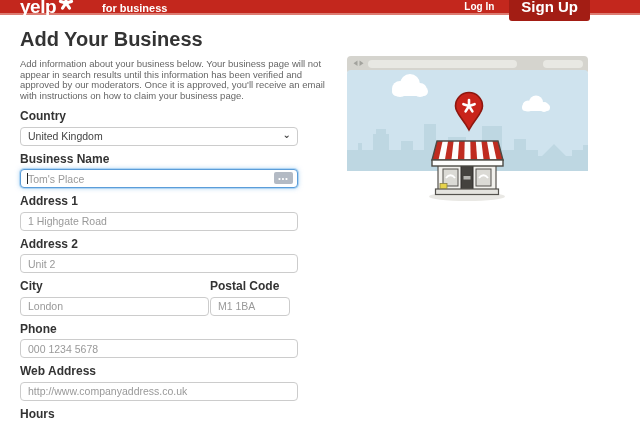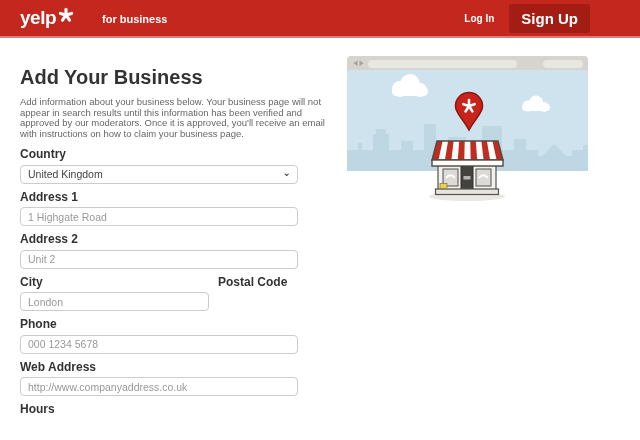--- a/index.html
+++ b/index.html
@@ -7,21 +7,21 @@
   body {
     position: relative;
     overflow: hidden;
     background: #ffffff;
     font-family: "Liberation Sans", "DejaVu Sans", sans-serif;
     color: #333;
   }
 
   
   .header {
-    height: 38px;
+    height: 15px;
     background: #c3271d;
     border-bottom: 2px solid #dc7c72;
     display: flex;
     align-items: center;
     justify-content: space-between;
     padding: 0 50px 0 20px;
   }
   .brand { display: flex; align-items: center; }
   .brand .logo-text {
     color: #fff;
@@ -51,21 +51,21 @@
     font-weight: bold;
     font-size: 15px;
     border: none;
     border-radius: 3px;
     padding: 6px 12px;
     cursor: pointer;
     font-family: inherit;
   }
 
   
-  .main { padding: 10px 0 0 20px; margin-top: 15px; }
+  .main { padding: 10px 0 0 20px; }
   h1.page-title {
     font-size: 20px;
     font-weight: bold;
     color: #333;
     margin: 3px 0 8px 0;
   }
   p.page-desc {
     font-size: 9.5px;
     line-height: 10.6px;
     color: #666;
@@ -132,21 +132,21 @@
     border-radius: 2px;
     color: #fff;
     font-size: 7px;
     font-weight: bold;
     letter-spacing: 1px;
     display: flex;
     align-items: center;
     justify-content: center;
     cursor: pointer;
   }
-  .city-row { display: flex; gap: 9px; width: 278px; margin-bottom: 7px; }
+  .city-row { display: flex; gap: 1px; width: 278px; margin-bottom: 7px; }
   .city-col { width: 189px; }
   .postal-col { width: 80px; }
   .city-col .form-group, .postal-col .form-group { width: 100%; margin-bottom: 0; }
 
   
   .illustration {
     position: absolute;
     left: 345px;
     top: 53px;
     width: 250px;
@@ -185,20 +185,28 @@
   <div class="form-group">
     <label class="form-label">Country</label>
     <div class="select-wrap">
       <select class="select-input">
         <option>United Kingdom</option>
       </select>
       <span class="select-chevron">⌄</span>
     </div>
   </div>
 
+  <div class="form-group">
+    <label class="form-label">Business Name</label>
+    <div class="input-wrap">
+      <input type="text" class="text-input focused" placeholder="Tom's Place" style="">
+      <span class="caret"></span>
+      <span class="autofill-btn">•••</span>
+    </div>
+  </div>
 
   <div class="form-group">
     <label class="form-label">Address 1</label>
     <input type="text" class="text-input" placeholder="1 Highgate Road" style="">
   </div>
 
   <div class="form-group">
     <label class="form-label">Address 2</label>
     <input type="text" class="text-input" placeholder="Unit 2" style="">
   </div>
@@ -206,20 +214,21 @@
   <div class="city-row">
     <div class="city-col">
       <div class="form-group">
         <label class="form-label">City</label>
         <input type="text" class="text-input" placeholder="London" style="">
       </div>
     </div>
     <div class="postal-col">
       <div class="form-group">
         <label class="form-label">Postal Code</label>
+        <input type="text" class="text-input" placeholder="M1 1BA" style="">
       </div>
     </div>
   </div>
 
   <div class="form-group">
     <label class="form-label">Phone</label>
     <input type="text" class="text-input" placeholder="000 1234 5678" style="">
   </div>
 
   <div class="form-group">

